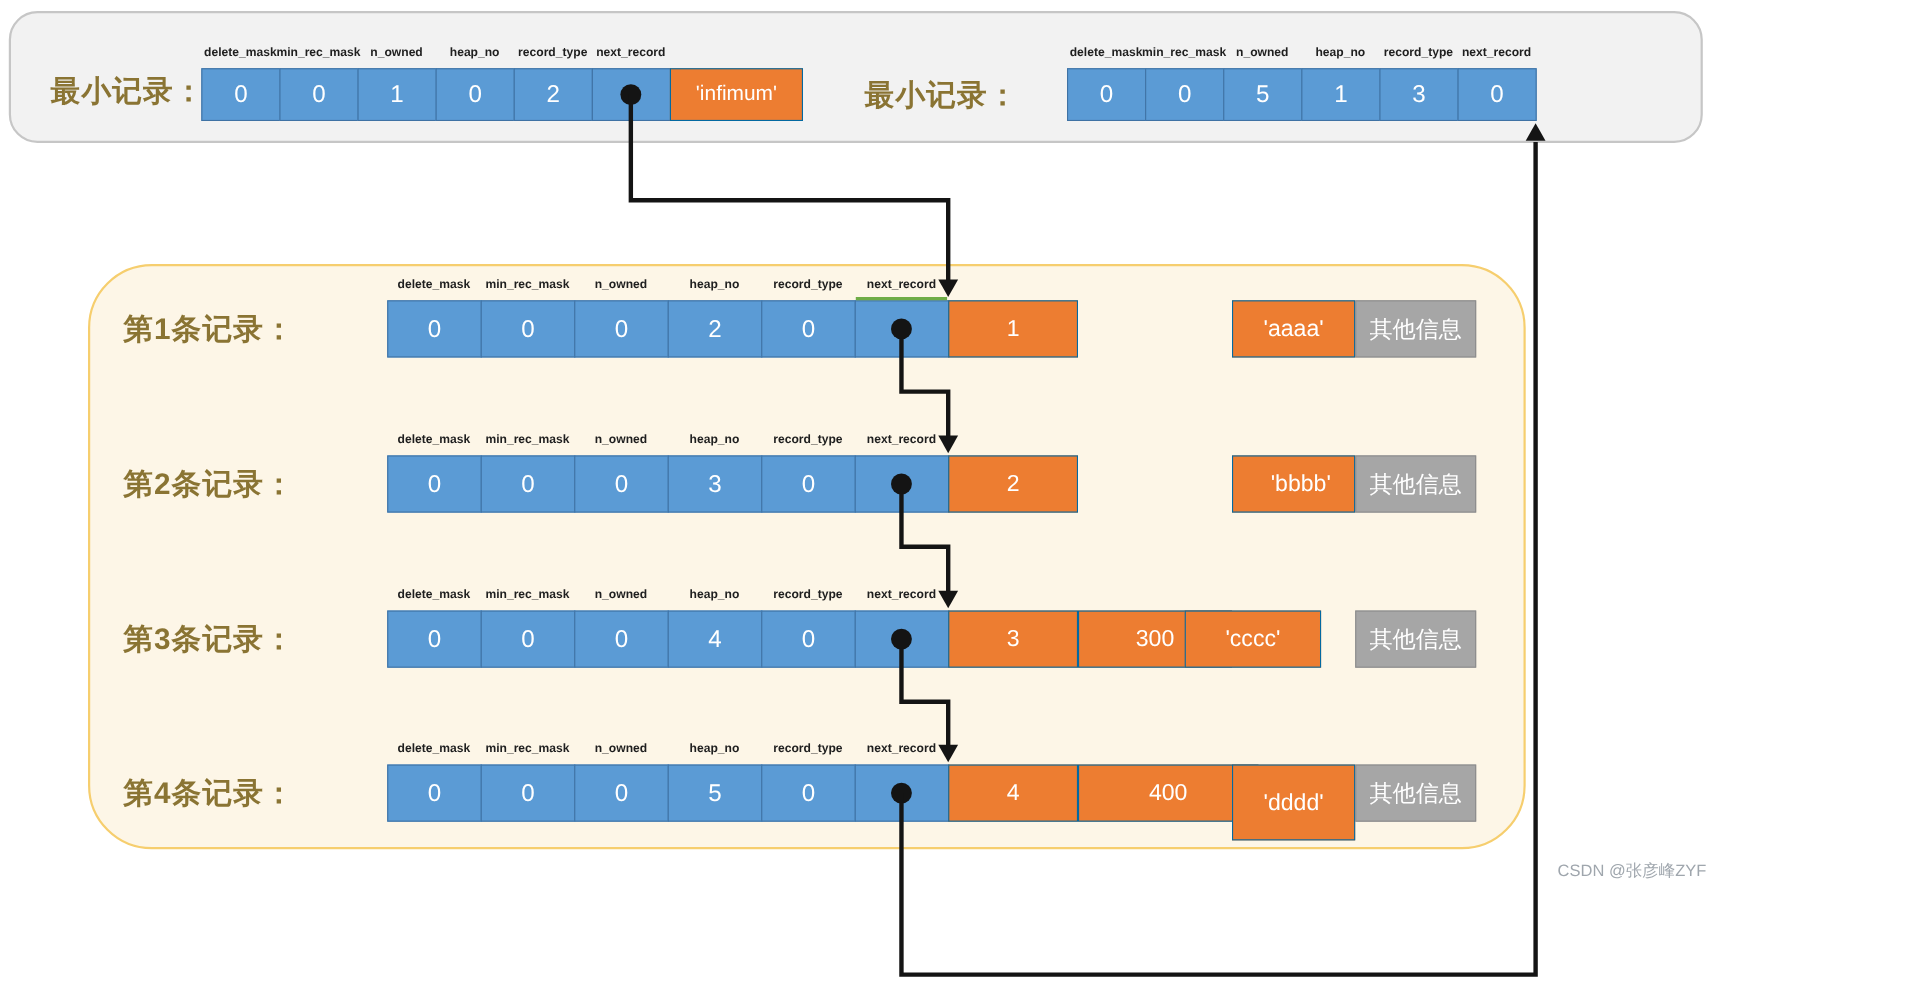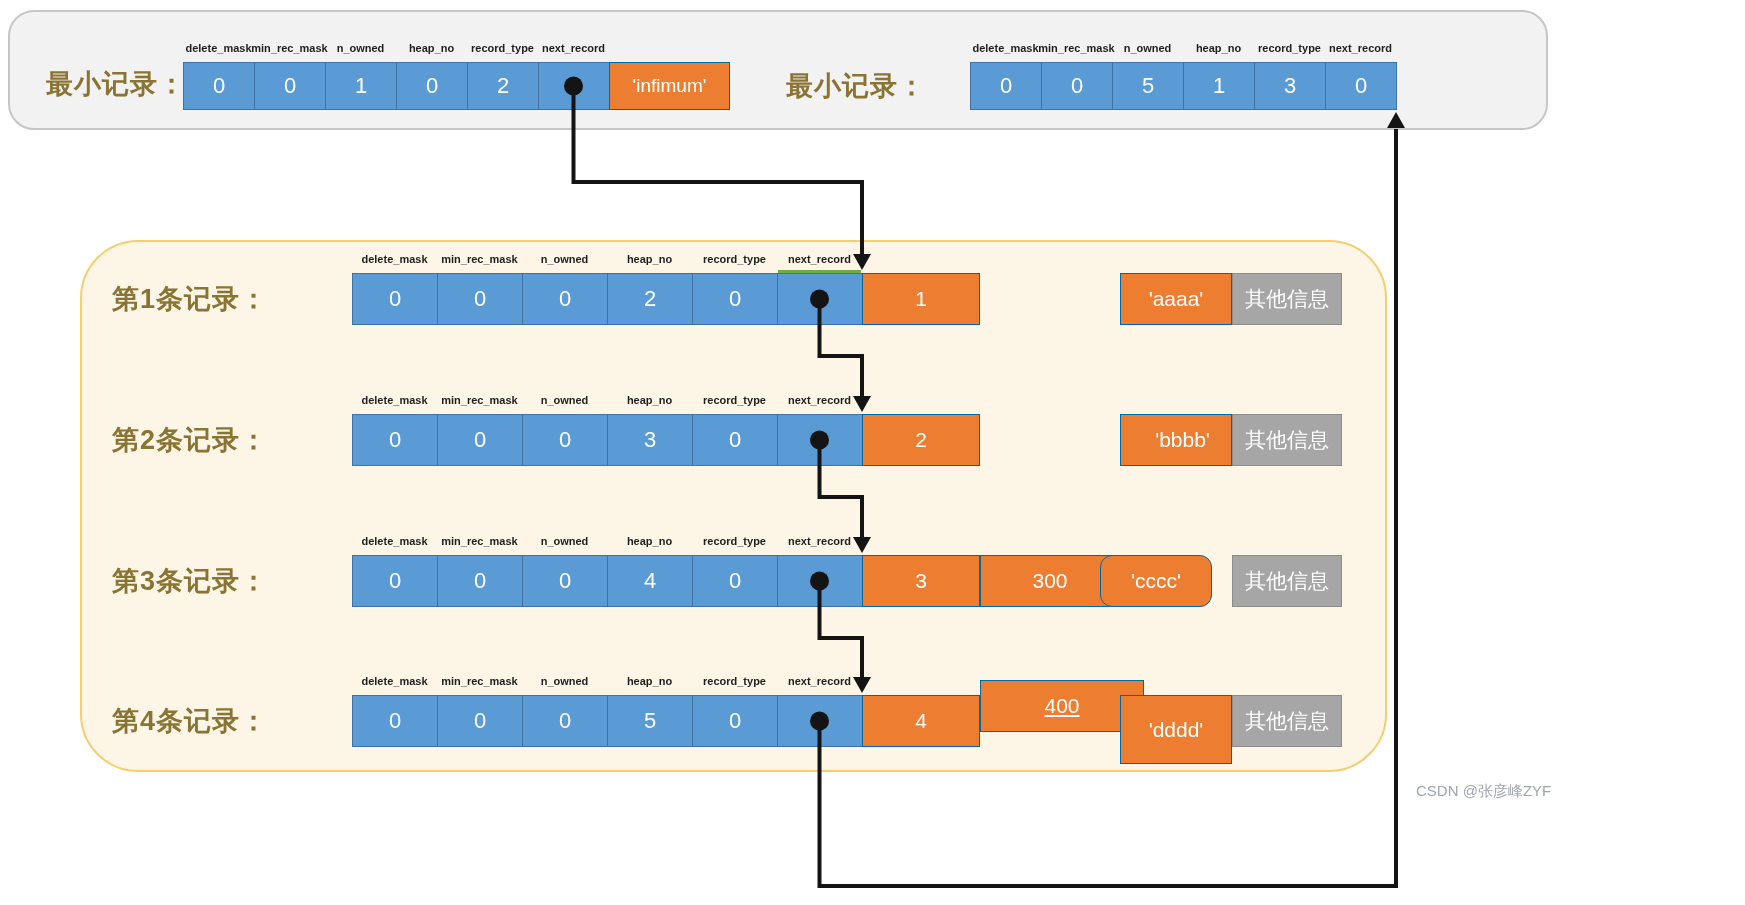--- a/index.html
+++ b/index.html
@@ -110,37 +110,37 @@
     <div class="hdr" style="left: 677px; top: 534px; width: 115px;">record_type</div>
     <div class="hdr" style="left: 762px; top: 534px; width: 115px;">next_record</div>
     <div class="cell blue-cell" style="left: 352px; top: 555px; width: 86px; height: 52px;">0</div>
     <div class="cell blue-cell" style="left: 437px; top: 555px; width: 86px; height: 52px;">0</div>
     <div class="cell blue-cell" style="left: 522px; top: 555px; width: 86px; height: 52px;">0</div>
     <div class="cell blue-cell" style="left: 607px; top: 555px; width: 86px; height: 52px;">4</div>
     <div class="cell blue-cell" style="left: 692px; top: 555px; width: 86px; height: 52px;">0</div>
     <div class="cell blue-cell" style="left: 777px; top: 555px; width: 86px; height: 52px;"></div>
     <div class="cell orange-cell" style="left: 862px; top: 555px; width: 118px; height: 52px;">3</div>
     <div class="cell orange-cell" style="left: 980px; top: 555px; width: 140px; height: 52px;">300</div>
-    <div class="cell orange-cell" style="left: 1100px; top: 555px; width: 112px; height: 52px; border-radius: 12px;">'cccc'</div>
+    <div class="cell orange-cell" style="left: 1077px; top: 555px; width: 124px; height: 52px;">'cccc'</div>
     <div class="cell gray-cell" style="left: 1232px; top: 555px; width: 110px; height: 52px;">其他信息</div>
     <div class="rec-label" style="left: 112px; top: 703px;">第4条记录：</div>
     <div class="hdr" style="left: 337px; top: 674px; width: 115px;">delete_mask</div>
     <div class="hdr" style="left: 422px; top: 674px; width: 115px;">min_rec_mask</div>
     <div class="hdr" style="left: 507px; top: 674px; width: 115px;">n_owned</div>
     <div class="hdr" style="left: 592px; top: 674px; width: 115px;">heap_no</div>
     <div class="hdr" style="left: 677px; top: 674px; width: 115px;">record_type</div>
     <div class="hdr" style="left: 762px; top: 674px; width: 115px;">next_record</div>
     <div class="cell blue-cell" style="left: 352px; top: 695px; width: 86px; height: 52px;">0</div>
     <div class="cell blue-cell" style="left: 437px; top: 695px; width: 86px; height: 52px;">0</div>
     <div class="cell blue-cell" style="left: 522px; top: 695px; width: 86px; height: 52px;">0</div>
     <div class="cell blue-cell" style="left: 607px; top: 695px; width: 86px; height: 52px;">5</div>
     <div class="cell blue-cell" style="left: 692px; top: 695px; width: 86px; height: 52px;">0</div>
     <div class="cell blue-cell" style="left: 777px; top: 695px; width: 86px; height: 52px;"></div>
     <div class="cell orange-cell" style="left: 862px; top: 695px; width: 118px; height: 52px;">4</div>
-    <div class="cell orange-cell" style="left: 980px; top: 680px; width: 164px; height: 52px; text-decoration: underline;">400</div>
+    <div class="cell orange-cell" style="left: 980px; top: 695px; width: 164px; height: 52px;">400</div>
     <div class="cell orange-cell" style="left: 1120px; top: 695px; width: 112px; height: 69px;">'dddd'</div>
     <div class="cell gray-cell" style="left: 1232px; top: 695px; width: 110px; height: 52px;">其他信息</div>
     <svg class="arrows" width="1745" height="905" viewBox="0 0 1745 905">
 
     <line x1="778" y1="271.5" x2="861" y2="271.5" stroke="#6FAC46" stroke-width="3"></line>
 
     <circle cx="573.5" cy="86" r="9.5" fill="#141414"></circle>
     <circle cx="819.5" cy="299" r="9.5" fill="#141414"></circle>
     <circle cx="819.5" cy="440" r="9.5" fill="#141414"></circle>
     <circle cx="819.5" cy="581" r="9.5" fill="#141414"></circle>

